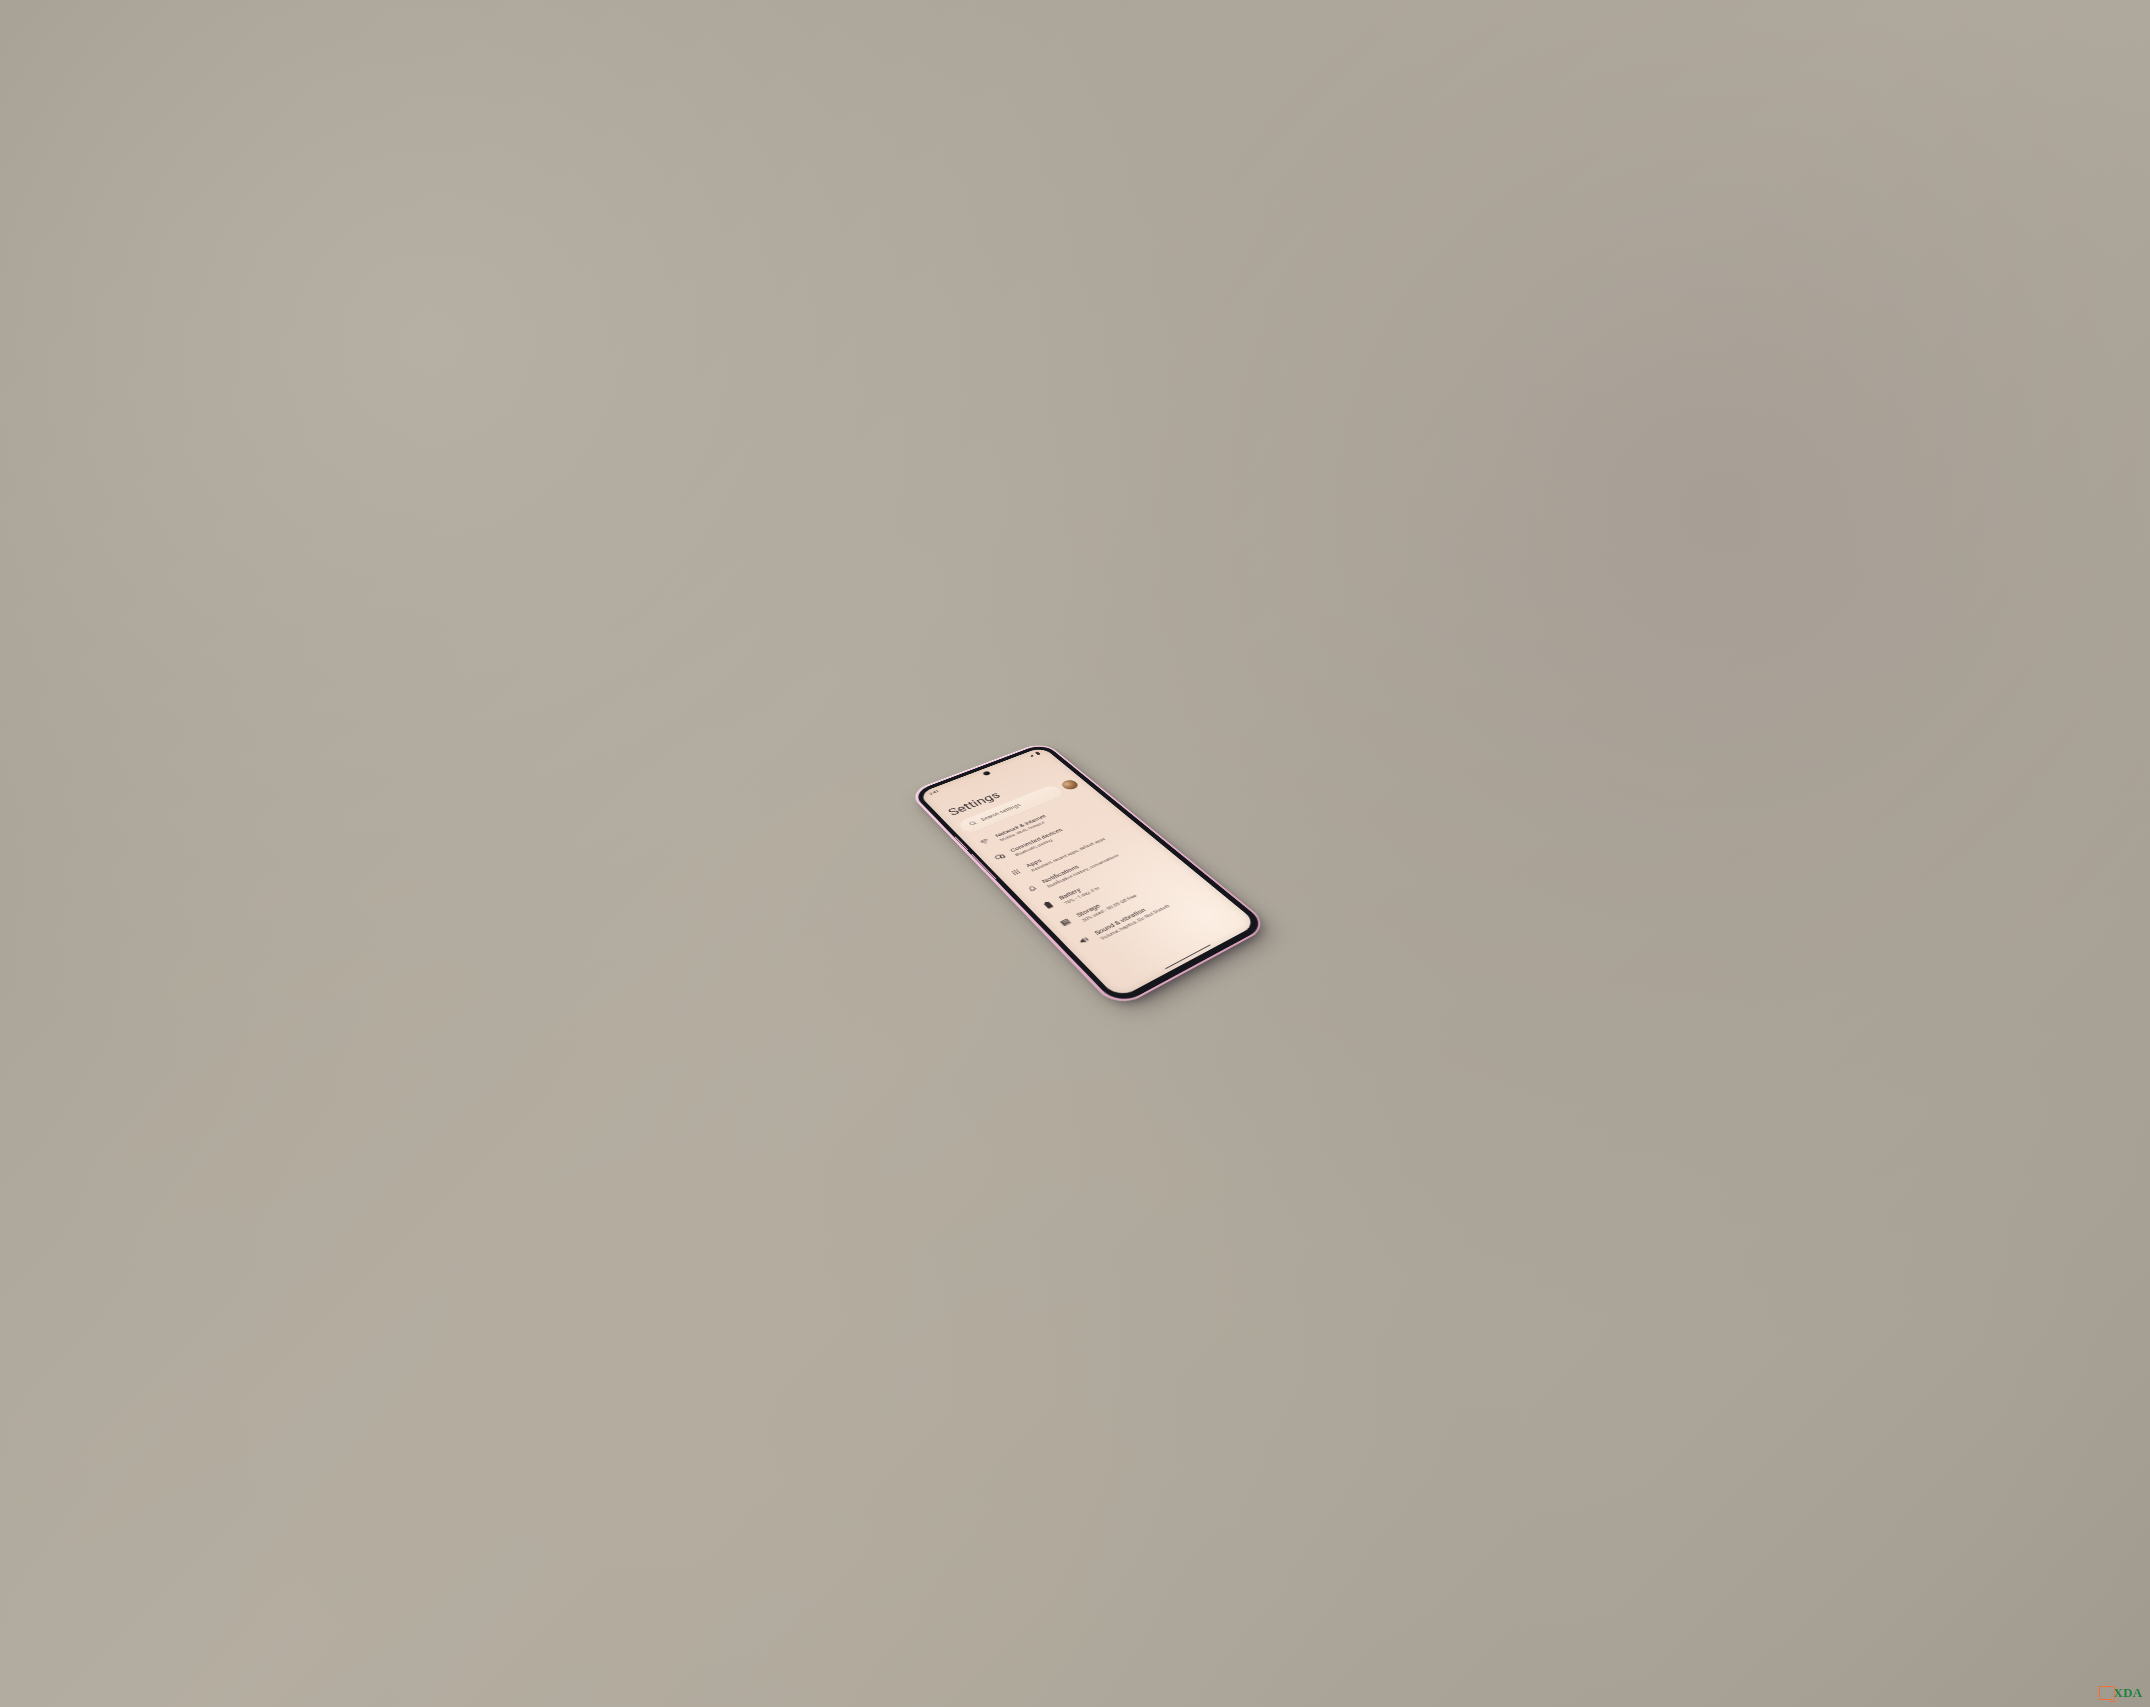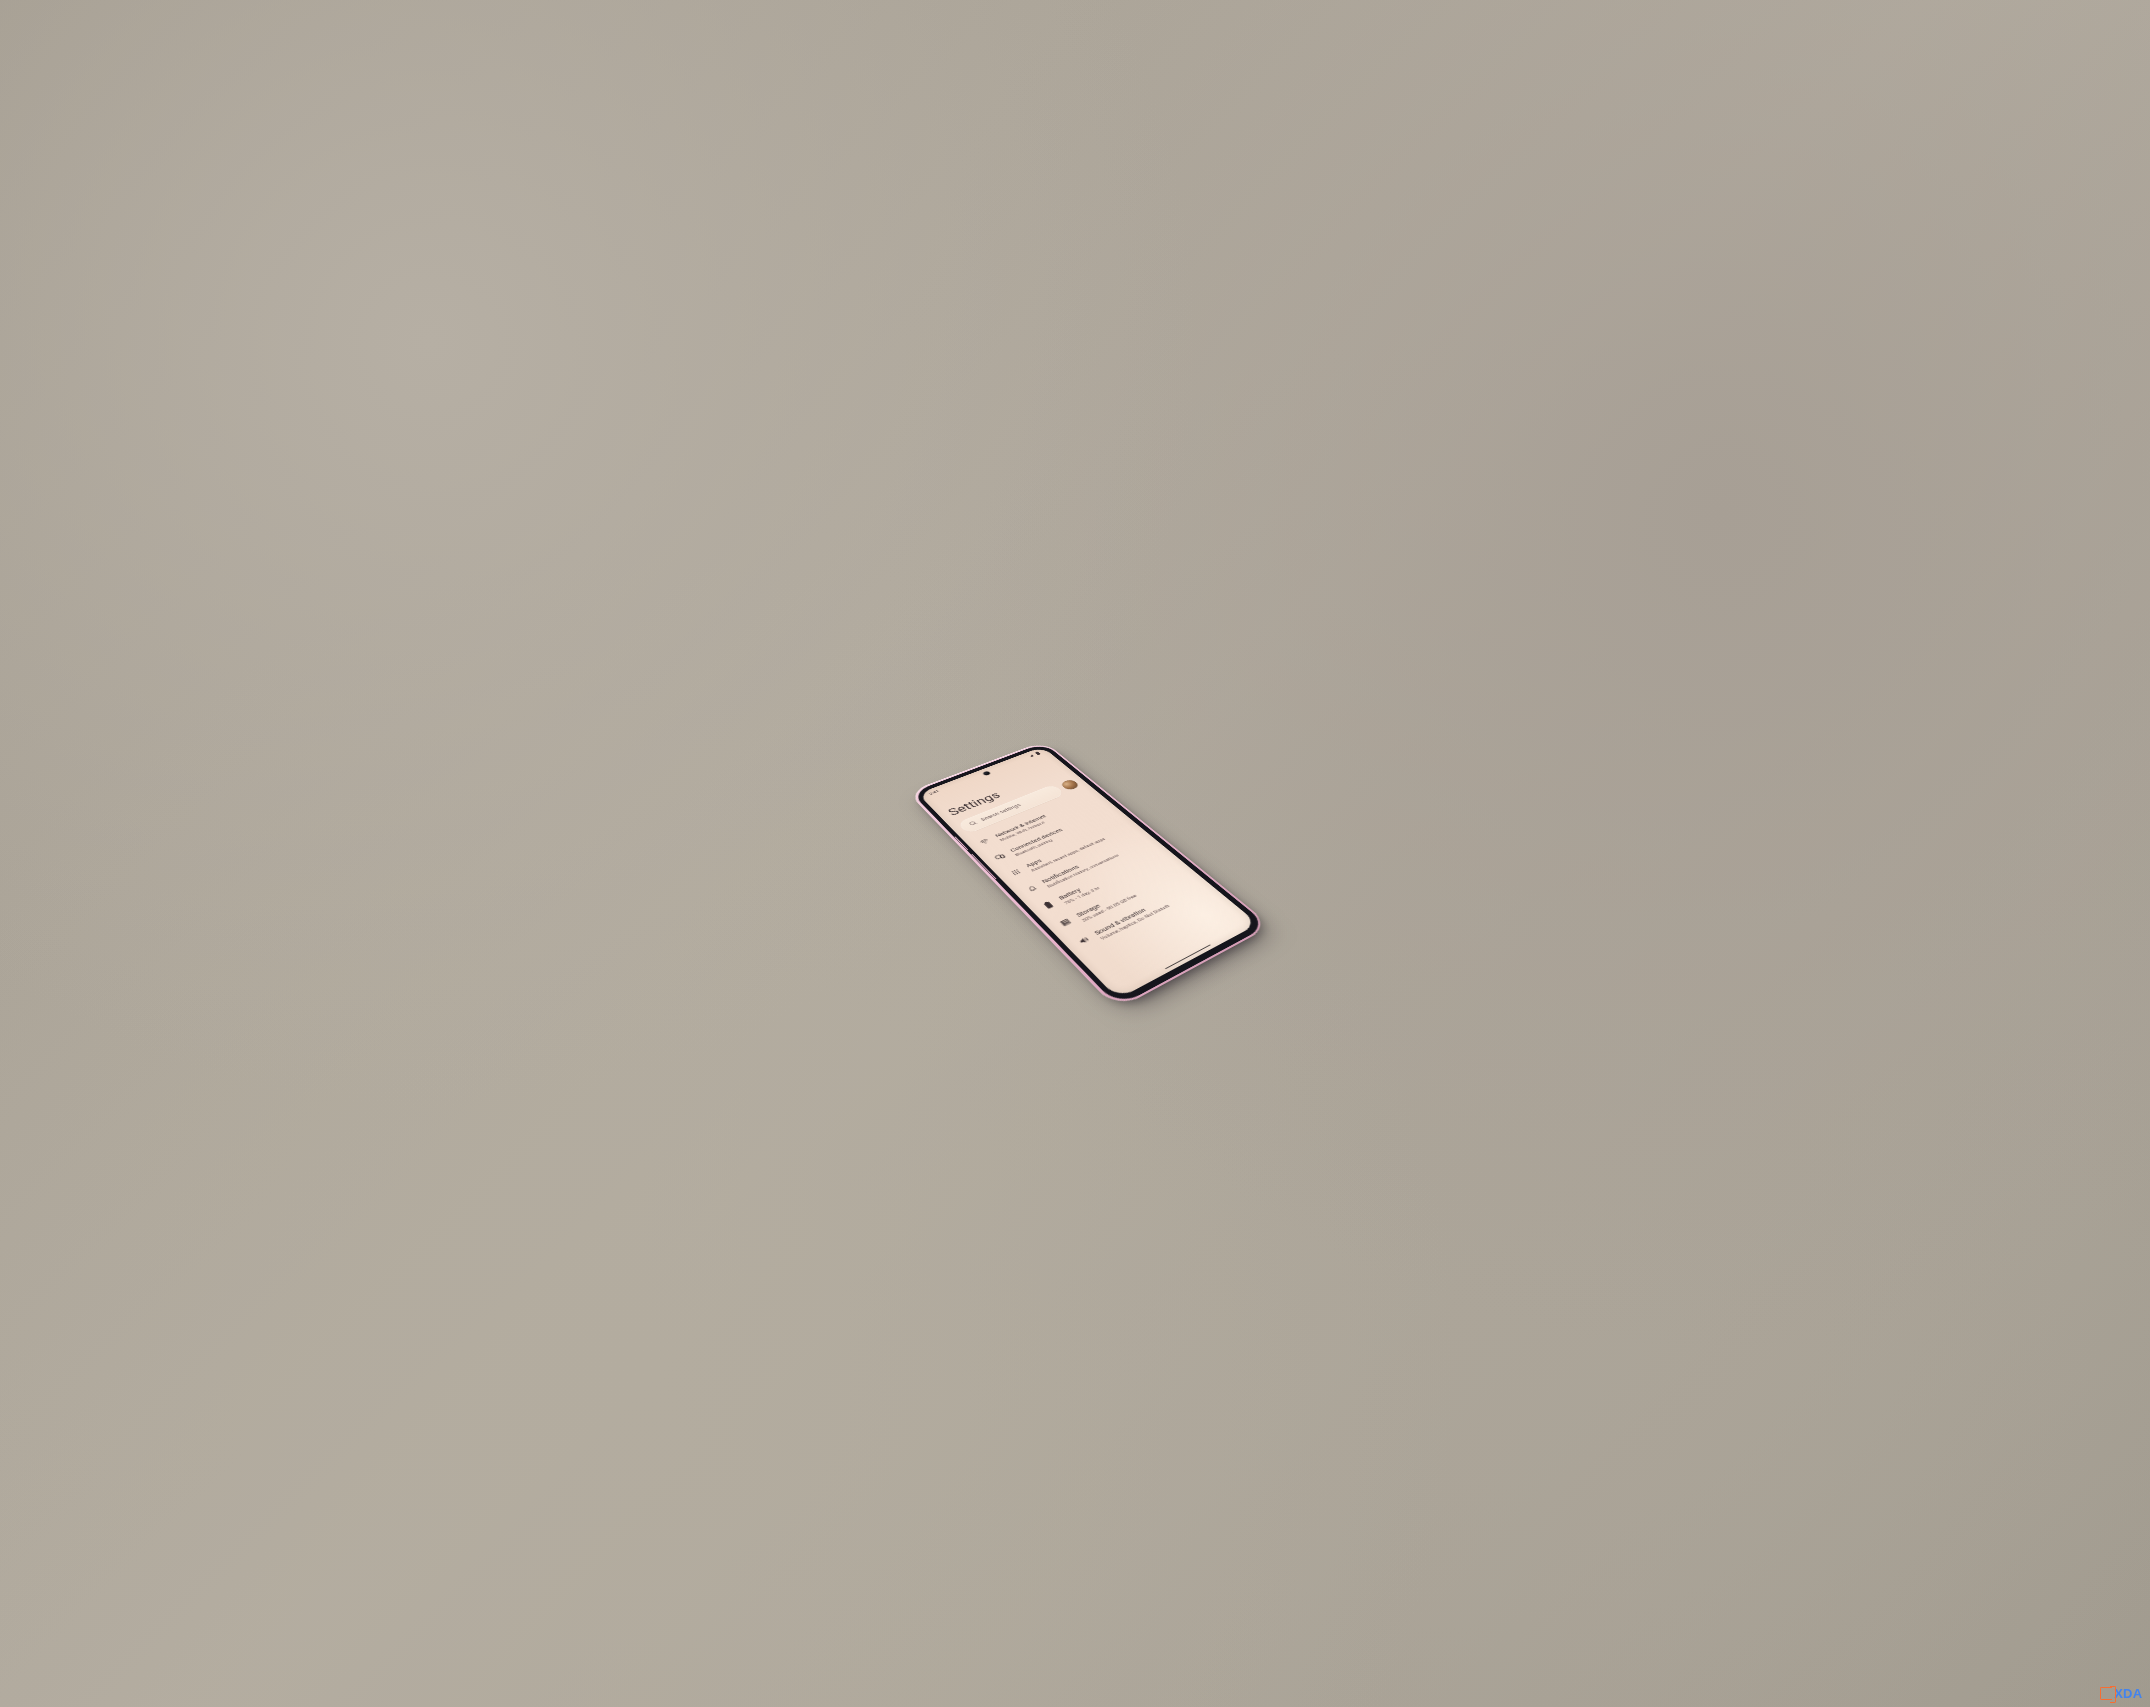--- a/index.html
+++ b/index.html
@@ -215,22 +215,22 @@
     opacity: 0.85;
   }
 
   .watermark {
     position: fixed;
     right: 7.7px;
     bottom: 6px;
     display: flex;
     align-items: center;
     gap: 2px;
-    color: #3b82f6;
-    font-family: Liberation Sans, sans-serif;
+    color: #15803d;
+    font-family: Liberation Serif, serif;
     font-weight: 600;
     letter-spacing: 0.2px;
     font-size: 13px;
     opacity: 0.92;
   }
   .watermark .bracket {
     display: inline-block;
     width: 11.2px;
     height: 11.2px;
     border: 1.7px solid #ff6a2b;

